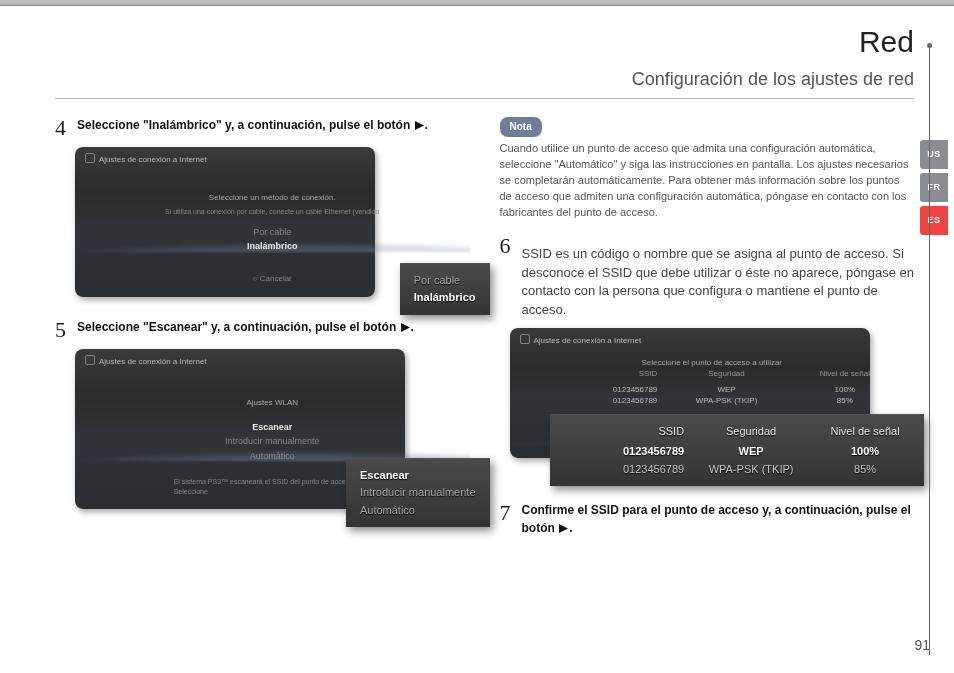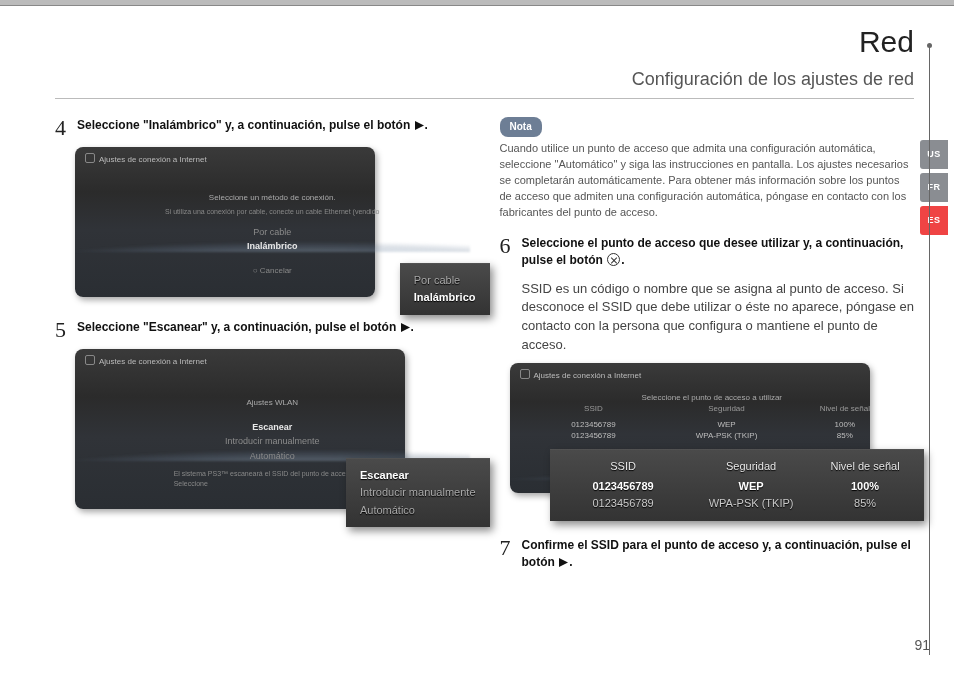--- a/index.html
+++ b/index.html
@@ -27,32 +27,32 @@
   .dark.md{width:330px;height:160px}
   .dark.lg{width:360px;height:130px}
   .wave{position:absolute;left:0;right:0;bottom:30%;height:40%;background:radial-gradient(120% 55% at 60% 115%,rgba(180,200,220,.55) 0%,rgba(110,130,155,.25) 45%,transparent 60%);pointer-events:none;filter:blur(1px)}
   .dark .hdr{position:absolute;top:6px;left:10px;color:#bbb;font-size:8px}
   .dark .hdr .dot{display:inline-block;width:8px;height:8px;border:1px solid #888;border-radius:2px;margin-right:4px;vertical-align:-1px}
   .dark .center{position:absolute;left:50%;top:30%;transform:translateX(-50%);color:#aaa;font-size:8px;white-space:nowrap}
   .dark .sub{top:40%;font-size:7px;color:#888}
   .dark .menu{position:absolute;left:50%;top:52%;transform:translateX(-50%);text-align:center}
   .dark .menu div{color:#8b8b8b;font-size:9px;line-height:1.6}
   .dark .menu .sel{color:#e8e8e8;font-weight:700}
-  .dark .cancel{position:absolute;left:50%;bottom:20px;transform:translateX(-50%);color:#888;font-size:8px}
+  .dark .cancel{position:absolute;left:50%;bottom:12px;transform:translateX(-50%);color:#888;font-size:8px}
   .callout{position:absolute;right:-20px;bottom:-18px;background:linear-gradient(180deg,#4a4a4a,#333);padding:8px 14px;box-shadow:3px 4px 8px rgba(0,0,0,.45);border-top:1px solid rgba(255,255,255,.15)}
   .callout div{color:#a8a8a8;font-size:11px;line-height:1.6;text-shadow:0 1px 1px #000}
   .callout .sel{color:#fff;font-weight:600}
   .pill{display:inline-block;background:#6d7e95;color:#fff;font-size:10px;font-weight:700;padding:3px 10px;border-radius:8px;margin-bottom:4px}
   .note-text{font-size:11px;color:#555;margin:0 0 14px 0}
   .table-like{position:absolute;left:20px;right:20px;top:40px}
   .t-head,.t-row{display:flex;gap:20px;font-size:8px;color:#999}
   .t-head{margin-bottom:4px}
   .t-row{color:#bdbdbd}
   .t-head span,.t-row span{flex:1;text-align:center}
-  .t-head span:first-child,.t-row span:first-child{text-align:center;flex:1.3}
+  .t-head span:first-child,.t-row span:first-child{text-align:right;flex:1.3}
   .callout.wide{left:auto;right:-10px;bottom:-28px;width:350px;padding:8px 12px}
   .callout.wide .t-head,.callout.wide .t-row{font-size:11px}
   .callout.wide .t-head{color:#e6e6e6;margin-bottom:2px}
   .callout.wide .t-row span{color:#c9c9c9}
   .callout.wide .t-row.sel span{color:#fff;font-weight:700}
   .tabs{position:absolute;right:6px;top:140px;display:flex;flex-direction:column;gap:4px}
   .tab{background:#8a8d92;color:#fff;font-size:9px;font-weight:700;letter-spacing:.5px;width:28px;text-align:center;padding:8px 0;border-radius:3px 0 0 3px}
   .tab.active{background:#ef4444}
   .pagebar{position:absolute;right:24px;bottom:18px;display:flex;align-items:center;gap:10px}
   .vline{width:1px;height:610px;background:#666;position:absolute;right:0;bottom:0}
@@ -133,23 +133,20 @@
         </div>
       </div>
 
       <div class="col">
         <span class="pill">Nota</span>
         <p class="note-text">Cuando utilice un punto de acceso que admita una configuración automática, seleccione "Automático" y siga las instrucciones en pantalla. Los ajustes necesarios se completarán automáticamente. Para obtener más información sobre los puntos de acceso que admiten una configuración automática, póngase en contacto con los fabricantes del punto de acceso.</p>
 
         <div class="step">
           <div class="num">6</div>
           <div class="step-body">
-            <div class="step-title">
-              <span>Seleccione el punto de acceso que desee utilizar y, a continuación, pulse el botón </span><span class="circle-x"></span><span>.</span>
-            </div>
             <p class="step-text">SSID es un código o nombre que se asigna al punto de acceso. Si desconoce el SSID que debe utilizar o éste no aparece, póngase en contacto con la persona que configura o mantiene el punto de acceso.</p>
           </div>
         </div>
 
         <div class="shot" style="margin-left:10px">
           <div class="dark lg">
             <div class="wave" style="bottom:10%"></div>
             <div class="hdr"><span class="dot"></span><span>Ajustes de conexión a Internet</span></div>
             <div class="center" style="top:22%">Seleccione el punto de acceso a utilizar</div>
             <div class="table-like">

